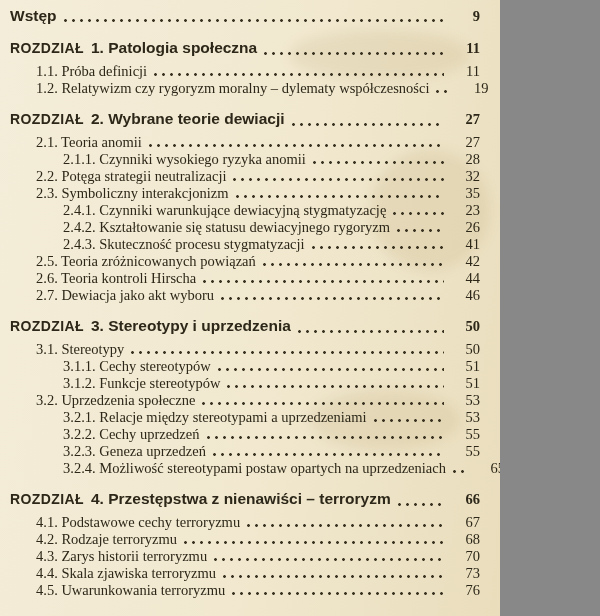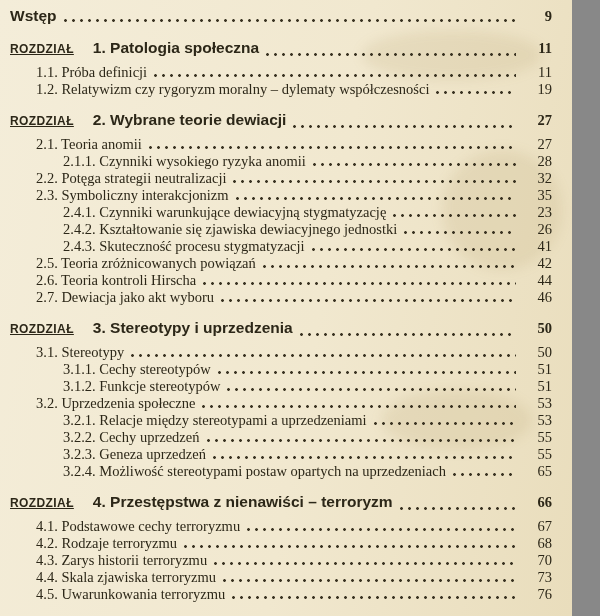--- a/index.html
+++ b/index.html
@@ -2,21 +2,21 @@
 <html lang="pl"><head>
 <meta charset="utf-8">
 <style>
   html, body {
     margin: 0;
     padding: 0;
     background: #888;
   }
   .sheet {
     position: relative;
-    width: 572px;
+    width: 500px;
     height: 616px;
     box-sizing: border-box;
     padding: 6px 20px 0 10px;
     overflow: hidden;
     background: linear-gradient(100deg, #f4edd9 0%, #f1e8cf 55%, #e9ddbc 100%);
     color: #2c2718;
     font-family: "Liberation Serif", serif;
   }
   
   .ghost {
@@ -69,30 +69,29 @@
 
   
   .row.chapter {
     font-family: "Liberation Sans", sans-serif;
     font-weight: bold;
     font-size: 15.5px;
     line-height: 21px;
     margin: 11px 0 4px 0;
   }
   .row.chapter .prefix {
-    font-size: 12px;
+    font-size: 14px;
     letter-spacing: 0.4px;
-    margin-right: 19px;
+    margin-right: 7px;
     align-self: baseline;
-    text-decoration: underline;
   }
   .row.chapter .pagenum { font-weight: bold; }
 
   
-  .row.sub1 { padding-left: 26px; justify-content: flex-end; }
+  .row.sub1 { padding-left: 26px; }
   .row.sub2 { padding-left: 53px; }
 </style>
 </head>
 <body>
 
 <div class="sheet">
   <div class="ghost g1"></div>
   <div class="ghost g2"></div>
   <div class="ghost g3"></div>
   <div class="toc-list">
@@ -151,21 +150,21 @@
     <span class="pagenum">35</span>
   </div>
       <div class="row sub2">
 
     <span class="title">2.4.1. Czynniki warunkujące dewiacyjną stygmatyzację</span>
     <span class="leader"></span>
     <span class="pagenum">23</span>
   </div>
       <div class="row sub2">
 
-    <span class="title">2.4.2. Kształtowanie się zjawiska dewiacyjnego jednostki</span>
+    <span class="title">2.4.2. Kształtowanie się statusu dewiacyjnego rygoryzm</span>
     <span class="leader"></span>
     <span class="pagenum">26</span>
   </div>
       <div class="row sub2">
 
     <span class="title">2.4.3. Skuteczność procesu stygmatyzacji</span>
     <span class="leader"></span>
     <span class="pagenum">41</span>
   </div>
       <div class="row sub1">

